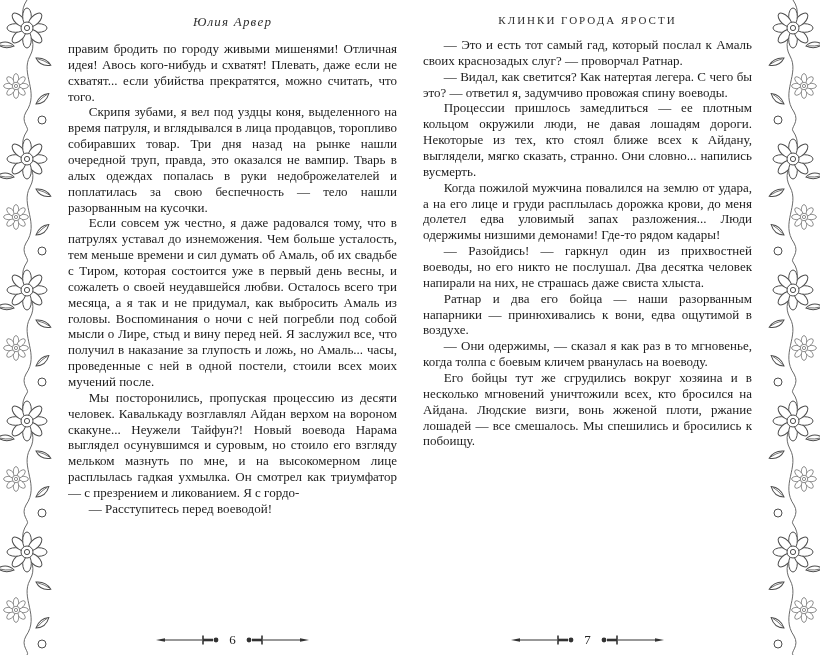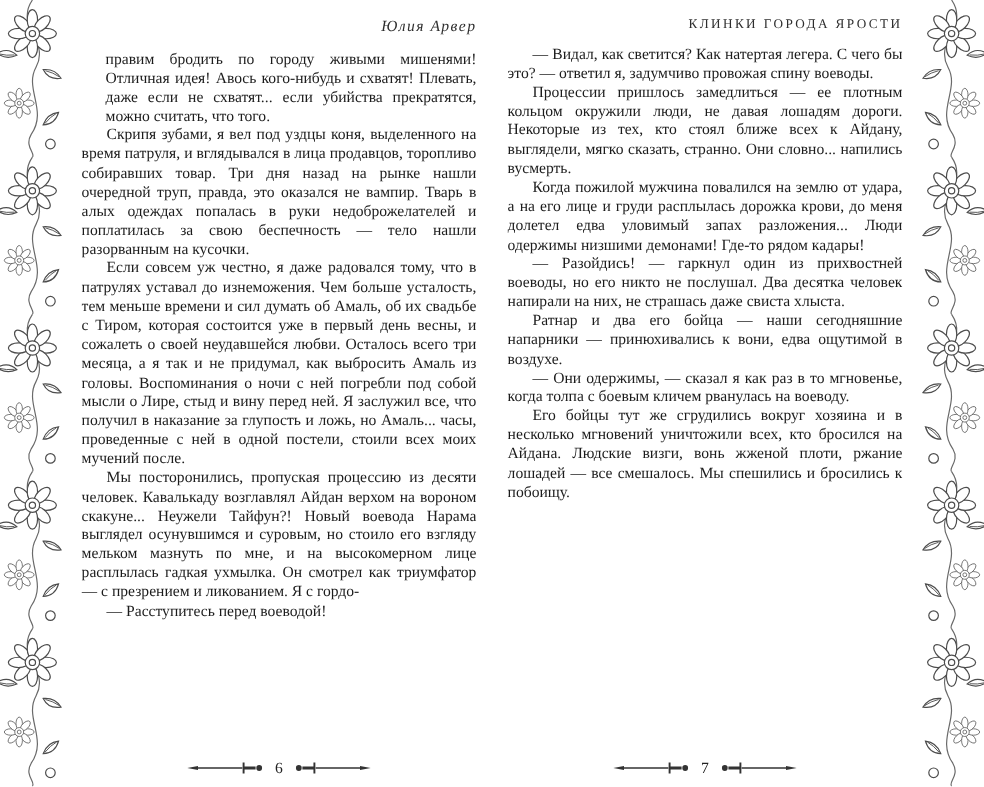--- a/index.html
+++ b/index.html
@@ -35,21 +35,21 @@
     min-width: 0;
   }
   .page {
     flex: 1 1 0;
     min-width: 0;
     display: flex;
     flex-direction: column;
   }
   .running-header {
     flex: 0 0 auto;
-    text-align: right;
+    text-align: center;
     color: #2e2e2e;
     margin-bottom: 11px;
     white-space: nowrap;
   }
   .running-header.author {
     font-style: italic;
     font-size: 13px;
     letter-spacing: 1.2px;
   }
   .running-header.title {
@@ -64,21 +64,20 @@
     line-height: 1.22;
     text-align: justify;
     hyphens: auto;
   }
   .page-text p {
     margin: 0;
     text-indent: 1.6em;
   }
   .page-text p.flush {
     text-indent: 0;
-    margin-left: 20px;
   }
   .page-footer {
     flex: 0 0 auto;
     display: flex;
     align-items: center;
     justify-content: center;
     gap: 9px;
     padding-top: 9px;
     padding-bottom: 2px;
   }
@@ -173,25 +172,26 @@
           <line x1="17" y1="1.5" x2="17" y2="10.5" stroke="#333333" stroke-width="1.6"></line>
           <line x1="18" y1="6" x2="58" y2="6" stroke="#333333" stroke-width="1.2"></line>
           <path d="M64 6 L55 4.3 L55 7.7 Z" fill="#333333"></path>
         </svg>
       </div>
     </div>
 
     <div class="page">
       <div class="running-header title">КЛИНКИ ГОРОДА ЯРОСТИ</div>
       <div class="page-text">
+          <p>— Это и есть тот самый гад, который послал к Амаль своих краснозадых слуг? — проворчал Ратнар.</p>
           <p>— Видал, как светится? Как натертая легера. С чего бы это? — ответил я, задумчиво провожая спину воеводы.</p>
           <p>Процессии пришлось замедлиться — ее плотным кольцом окружили люди, не давая лошадям дороги. Некоторые из тех, кто стоял ближе всех к Айдану, выглядели, мягко сказать, странно. Они словно... напились вусмерть.</p>
           <p>Когда пожилой мужчина повалился на землю от удара, а на его лице и груди расплылась дорожка крови, до меня долетел едва уловимый запах разложения... Люди одержимы низшими демонами! Где-то рядом кадары!</p>
           <p>— Разойдись! — гаркнул один из прихвостней воеводы, но его никто не послушал. Два десятка человек напирали на них, не страшась даже свиста хлыста.</p>
-          <p>Ратнар и два его бойца — наши сегодняшние напарники — принюхивались к вони, едва ощутимой в воздухе.</p>
+          <p>Ратнар и два его бойца — наши разорванным напарники — принюхивались к вони, едва ощутимой в воздухе.</p>
           <p>— Они одержимы, — сказал я как раз в то мгновенье, когда толпа с боевым кличем рванулась на воеводу.</p>
           <p>Его бойцы тут же сгрудились вокруг хозяина и в несколько мгновений уничтожили всех, кто бросился на Айдана. Людские визги, вонь жженой плоти, ржание лошадей — все смешалось. Мы спешились и бросились к побоищу.</p>
         </div>
       <div class="page-footer">
         <svg class="dagger" width="64" height="12" viewBox="0 0 64 12">
           <path d="M0 6 L9 4.3 L9 7.7 Z" fill="#333333"></path>
           <line x1="6" y1="6" x2="46" y2="6" stroke="#333333" stroke-width="1.2"></line>
           <line x1="47" y1="1.5" x2="47" y2="10.5" stroke="#333333" stroke-width="1.6"></line>
           <line x1="47" y1="6" x2="57" y2="6" stroke="#333333" stroke-width="2.6"></line>
           <circle cx="60" cy="6" r="2.4" fill="#333333"></circle>

